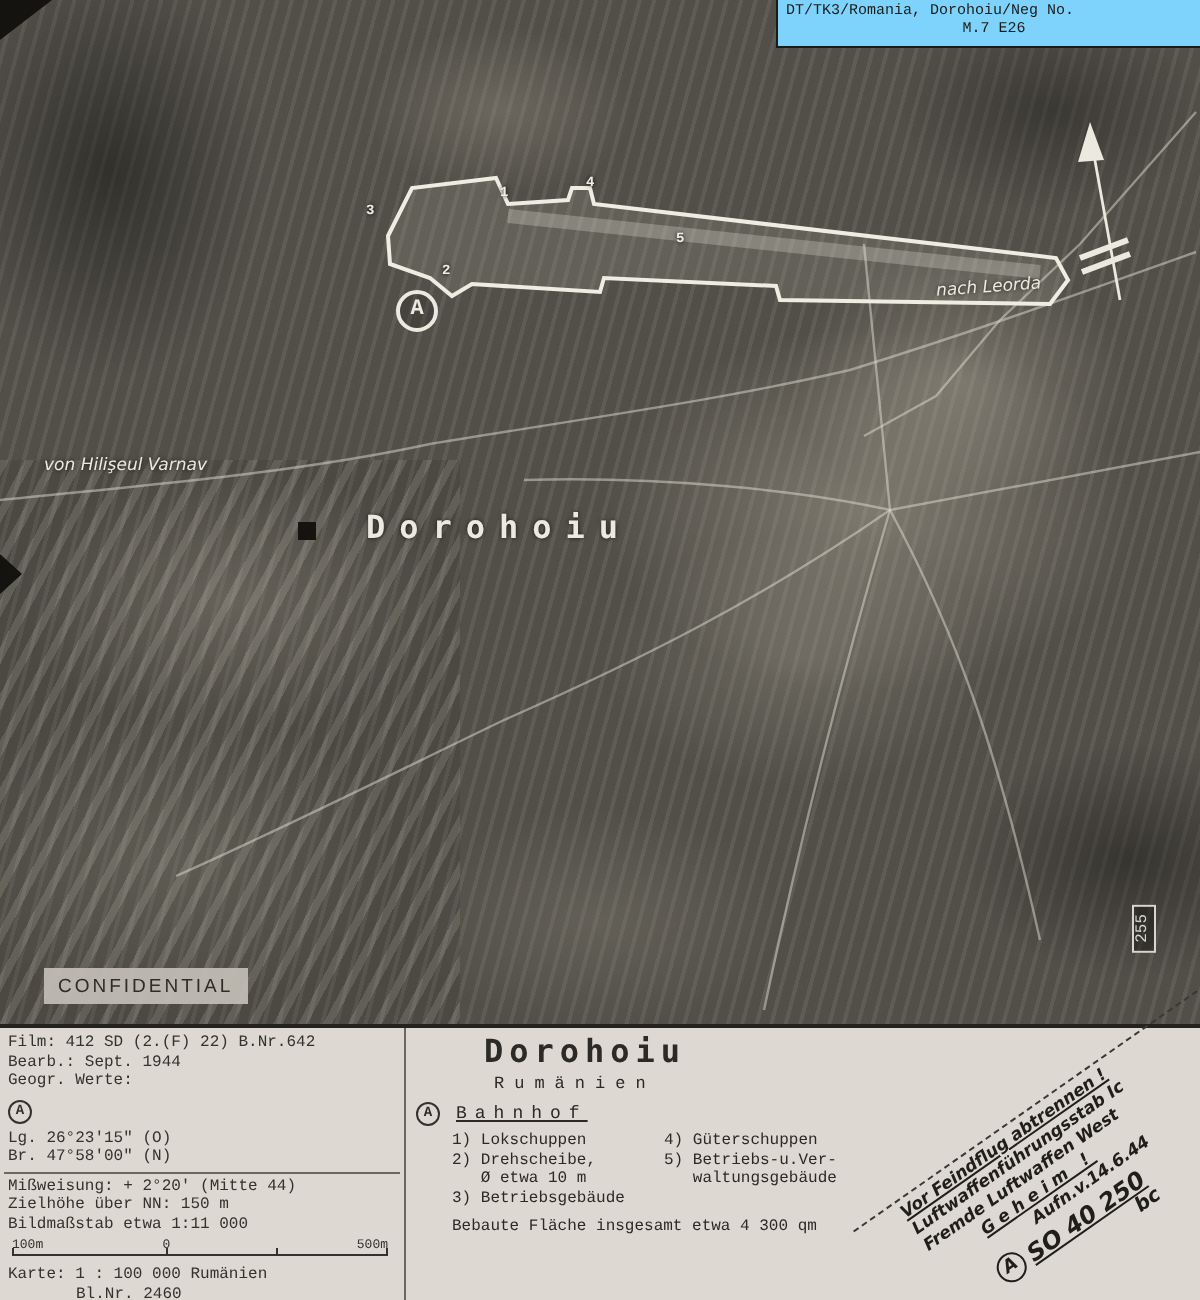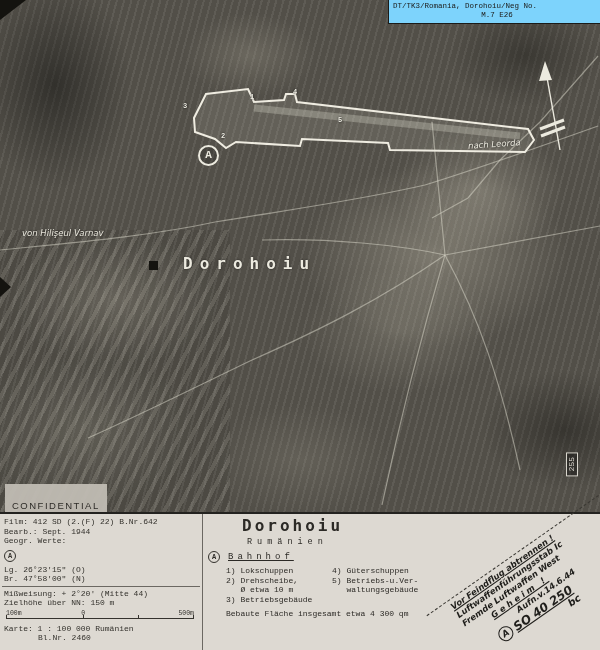--- a/index.html
+++ b/index.html
@@ -33,22 +33,22 @@
   }
   .photo-svg{position:absolute;left:0;top:0;}
   .ph-label{position:absolute;color:#eceadf;text-shadow:0 0 2px rgba(0,0,0,0.7);}
   .town-label{
     left:183px;top:254px;font-size:16px;font-weight:bold;letter-spacing:7px;
     font-family:"DejaVu Sans Mono",monospace;
   }
   .road-left{left:22px;top:228px;font-size:8.5px;font-style:italic;font-family:"DejaVu Sans",sans-serif;}
   .road-right{left:468px;top:139px;font-size:8.5px;font-style:italic;transform:rotate(-4deg);font-family:"DejaVu Sans",sans-serif;}
   .conf-stamp{
-    position:absolute;left:5px;top:484px;background:rgba(192,188,179,0.95);
-    color:#2e2c28;font-size:9.5px;letter-spacing:1.5px;padding:16px 7px 3px;
+    position:absolute;left:22px;top:484px;background:rgba(192,188,179,0.95);
+    color:#2e2c28;font-size:9.5px;letter-spacing:1.5px;padding:4px 7px 3px;
     font-family:"Liberation Sans","DejaVu Sans",sans-serif;
   }
   .edge-num{
     position:absolute;left:566px;top:452px;border:1px solid #d8d5cc;color:#d8d5cc;
     font-size:8px;padding:4px 1px;transform:rotate(0.5turn);writing-mode:vertical-rl;
     background:rgba(10,10,8,0.35);line-height:1;
   }
   .circ{
     display:inline-block;border-radius:50%;text-align:center;font-weight:bold;
   }
@@ -179,20 +179,21 @@
     <span>Geogr. Werte:</span>
     <span class="circ circ-sm">A</span>
     <span>
       <div>Lg. 26°23'15" (O)</div>
       <div>Br. 47°58'00" (N)</div>
     </span>
   </div>
   <div class="rule"></div>
   <div>Mißweisung: + 2°20' (Mitte 44)</div>
   <div>Zielhöhe über NN: 150 m</div>
+  <div>Bildmaßstab etwa  1:11 000</div>
   <div class="sbar">
     <span class="lab" style="left:0;">100m</span>
     <span class="lab" style="left:40%;">0</span>
     <span class="lab" style="right:0;">500m</span>
     <span class="line"></span>
     <span class="tick" style="left:0;"></span>
     <span class="tick" style="left:41%;"></span>
     <span class="tick" style="left:70%;"></span>
     <span class="tick" style="right:0;"></span>
   </div>

